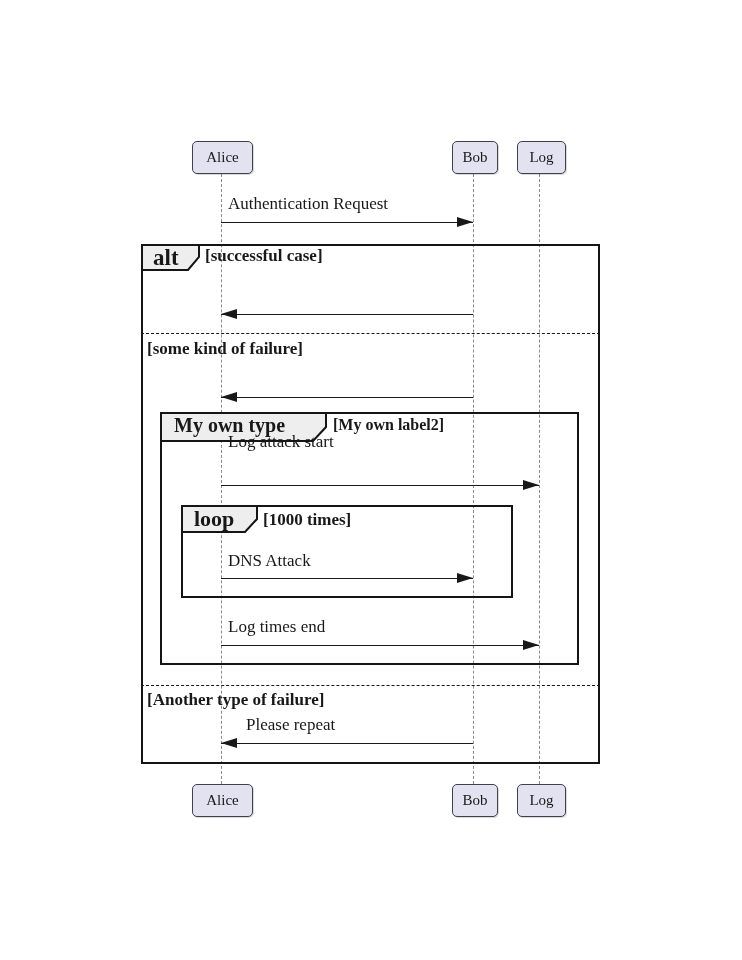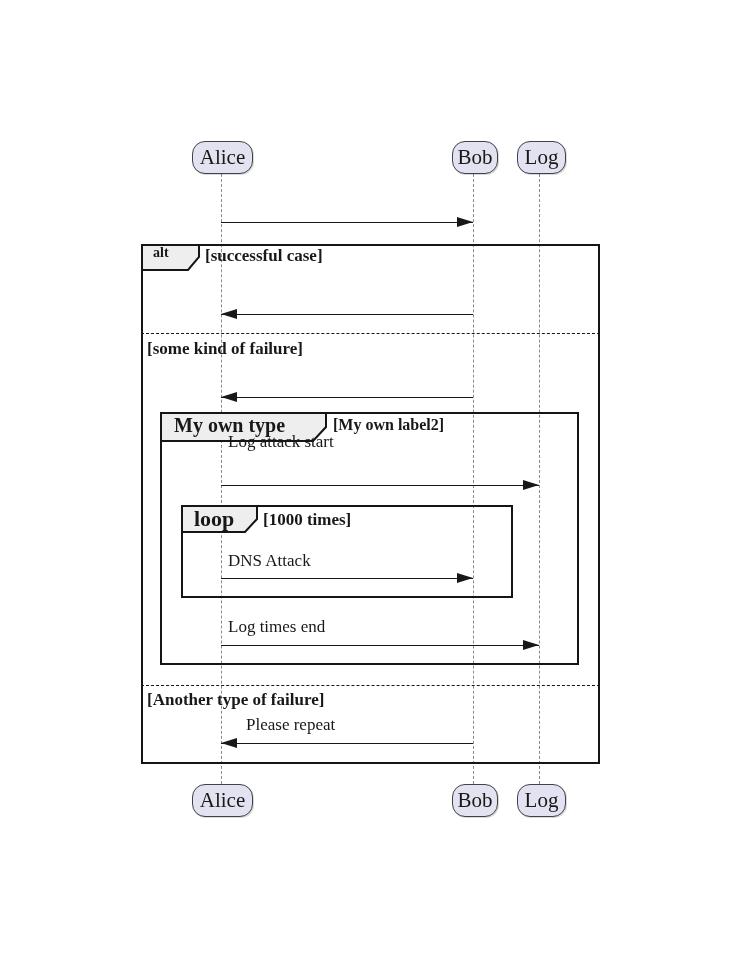--- a/index.html
+++ b/index.html
@@ -16,23 +16,23 @@
     position:absolute;
     width:0;
     border-left:1px dashed #8a8a8a;
   }
   
   .pbox{
     position:absolute;
     height:31px;
     background:#E2E2F0;
     border:1.5px solid #41414d;
-    border-radius:13px;
+    border-radius:5px;
     display:flex;align-items:center;justify-content:center;
-    font-size:21px;
+    font-size:15px;
     box-shadow:1px 1px 0 rgba(0,0,0,0.15);
   }
   
   .mlabel{
     position:absolute;
     font-size:17px;
     white-space:nowrap;
     line-height:1.2;
   }
   
@@ -104,21 +104,21 @@
     <span>Bob</span>
   </div>
   <div class="pbox" style="left:517px;top:784px;width:47px">
     <span>Log</span>
   </div>
 
   <div class="frame" style="left:141px;top:244px;width:459px;height:520px"></div>
   <svg class="pent" style="left:141px;top:244px" width="59" height="27" viewBox="0 0 59 27">
     <polygon points="1,1 58,1 58,13 47,26 1,26" fill="#EEEEEE" stroke="#151515" stroke-width="2"></polygon>
   </svg>
-  <div class="pent-text" style="left:153px;top:245px;font-size:14px">alt</div>
+  <div class="pent-text" style="left:153px;top:245px;font-size:23px">alt</div>
   <div class="cond" style="left:205px;top:246px">[successful case]</div>
 
   <div class="divider" style="left:141px;top:333px;width:459px"></div>
   <div class="cond" style="left:147px;top:339px">[some kind of failure]</div>
 
   <div class="divider" style="left:141px;top:685px;width:459px"></div>
   <div class="cond" style="left:147px;top:690px">[Another type of failure]</div>
 
   <div class="frame" style="left:160px;top:412px;width:419px;height:253px"></div>
   <svg class="pent" style="left:160px;top:412px" width="167" height="30" viewBox="0 0 167 30">
@@ -127,20 +127,21 @@
   <div class="pent-text" style="left:174px;top:414px;font-size:20px">My own type</div>
   <div class="cond" style="left:333px;top:416px;font-size:16px">[My own label2]</div>
 
   <div class="frame" style="left:181px;top:505px;width:332px;height:93px"></div>
   <svg class="pent" style="left:181px;top:505px" width="77" height="28" viewBox="0 0 77 28">
     <polygon points="1,1 76,1 76,14 64,27 1,27" fill="#EEEEEE" stroke="#151515" stroke-width="2"></polygon>
   </svg>
   <div class="pent-text" style="left:194px;top:506px;font-size:22px">loop</div>
   <div class="cond" style="left:263px;top:510px">[1000 times]</div>
 
+  <div class="mlabel" style="left:228px;top:194px">Authentication Request</div>
   <div class="arrow" style="left:221px;top:222px;width:252px">
     <i class="head right"></i>
   </div>
 
   <div class="arrow" style="left:221px;top:314px;width:252px">
     <i class="head left"></i>
   </div>
 
   <div class="arrow" style="left:221px;top:397px;width:252px">
     <i class="head left"></i>

